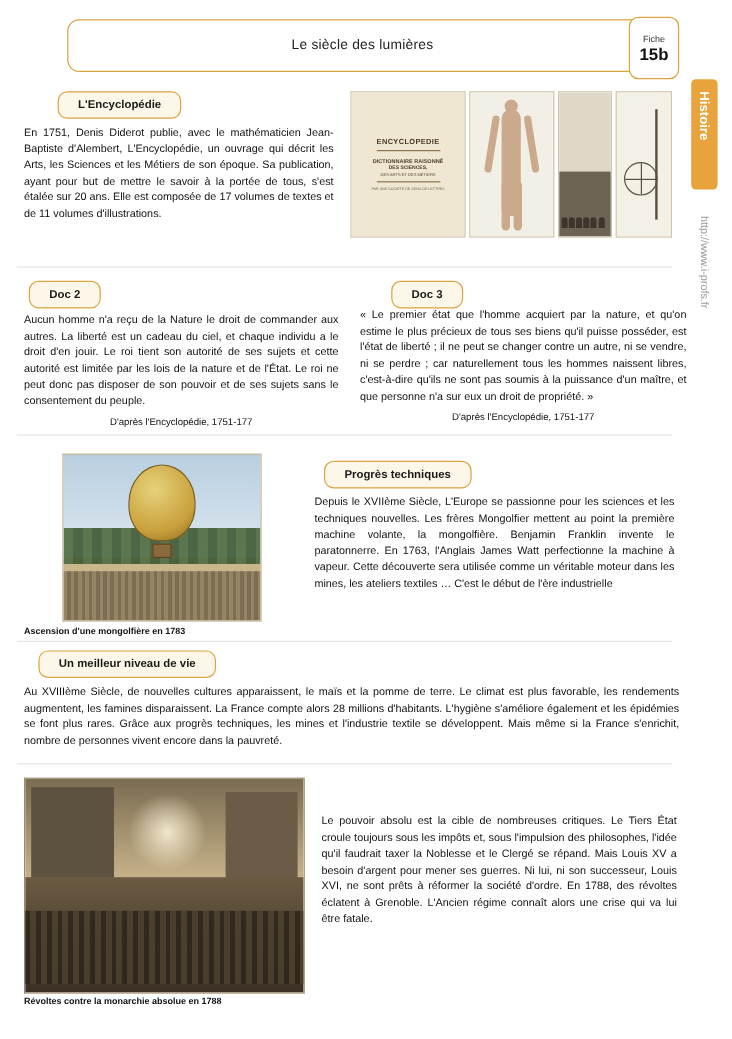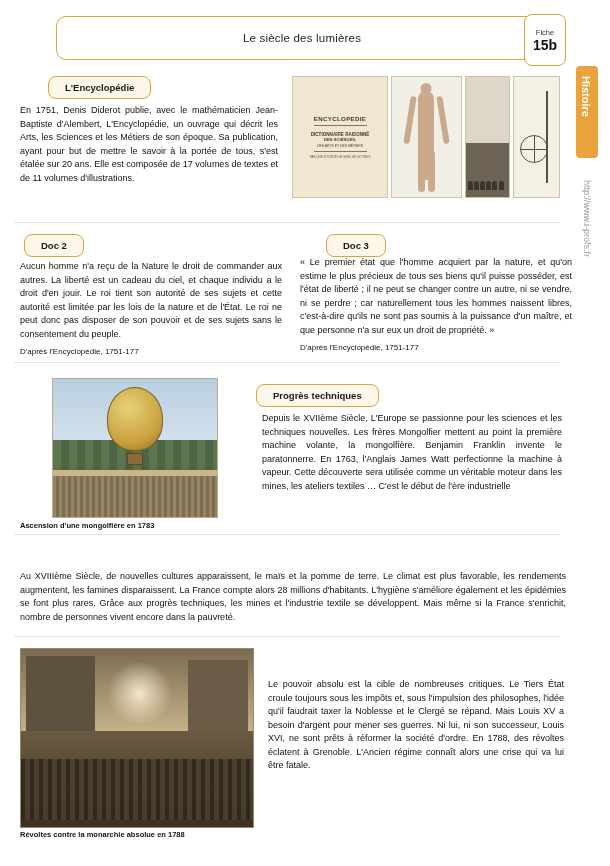--- a/index.html
+++ b/index.html
@@ -122,20 +122,21 @@
   .pill-wrap { position: absolute; }
 
   .body-text {
     font-size: 9px;
     line-height: 13.5px;
     text-align: justify;
     color: #111;
   }
   .source {
     font-size: 8px;
+    text-align: center;
     color: #111;
     margin-top: 6px;
   }
 
   
   .enc-pill { left: 48px; top: 76px; }
   .enc-text {
     position: absolute;
     left: 20px; top: 104px;
     width: 258px;
@@ -315,21 +316,21 @@
   }
   .fig-caption {
     position: absolute;
     font-size: 7.5px;
     font-weight: bold;
     text-align: left;
     color: #111;
   }
   .balloon-caption { left: 20px; top: 521px; width: 230px; }
 
-  .prog-pill { left: 256px; top: 384px; }
+  .prog-pill { left: 270px; top: 384px; }
   .prog-text { position: absolute; left: 262px; top: 412px; width: 300px; }
 
   
   .niveau-pill { left: 32px; top: 542px; }
   .niveau-text { position: absolute; left: 20px; top: 570px; width: 546px; }
 
   
   .revolt-fig {
     position: absolute;
     left: 20px; top: 648px;
@@ -469,20 +470,23 @@
   </div>
   <div class="fig-caption balloon-caption">Ascension d'une mongolfière en 1783</div>
 
   <div class="pill-wrap prog-pill">
     <div class="pill">Progrès techniques</div>
   </div>
   <div class="body-text prog-text">Depuis le XVIIème Siècle, L'Europe se passionne pour les sciences et les techniques nouvelles. Les frères Mongolfier mettent au point la première machine volante, la mongolfière. Benjamin Franklin invente le paratonnerre. En 1763, l'Anglais James Watt perfectionne la machine à vapeur. Cette découverte sera utilisée comme un véritable moteur dans les mines, les ateliers textiles … C'est le début de l'ère industrielle</div>
 
   <div class="divider" style="top:534px;"></div>
 
+  <div class="pill-wrap niveau-pill">
+    <div class="pill">Un meilleur niveau de vie</div>
+  </div>
   <div class="body-text niveau-text">Au XVIIIème Siècle, de nouvelles cultures apparaissent, le maïs et la pomme de terre. Le climat est plus favorable, les rendements augmentent, les famines disparaissent. La France compte alors 28 millions d'habitants. L'hygiène s'améliore également et les épidémies se font plus rares. Grâce aux progrès techniques, les mines et l'industrie textile se développent. Mais même si la France s'enrichit, nombre de personnes vivent encore dans la pauvreté.</div>
 
   <div class="divider" style="top:636px;"></div>
 
   <div class="revolt-fig">
     <div class="revolt-sky"></div>
     <div class="revolt-bldg"></div>
     <div class="revolt-bldg2"></div>
     <div class="revolt-smoke"></div>
     <div class="revolt-ground"></div>

